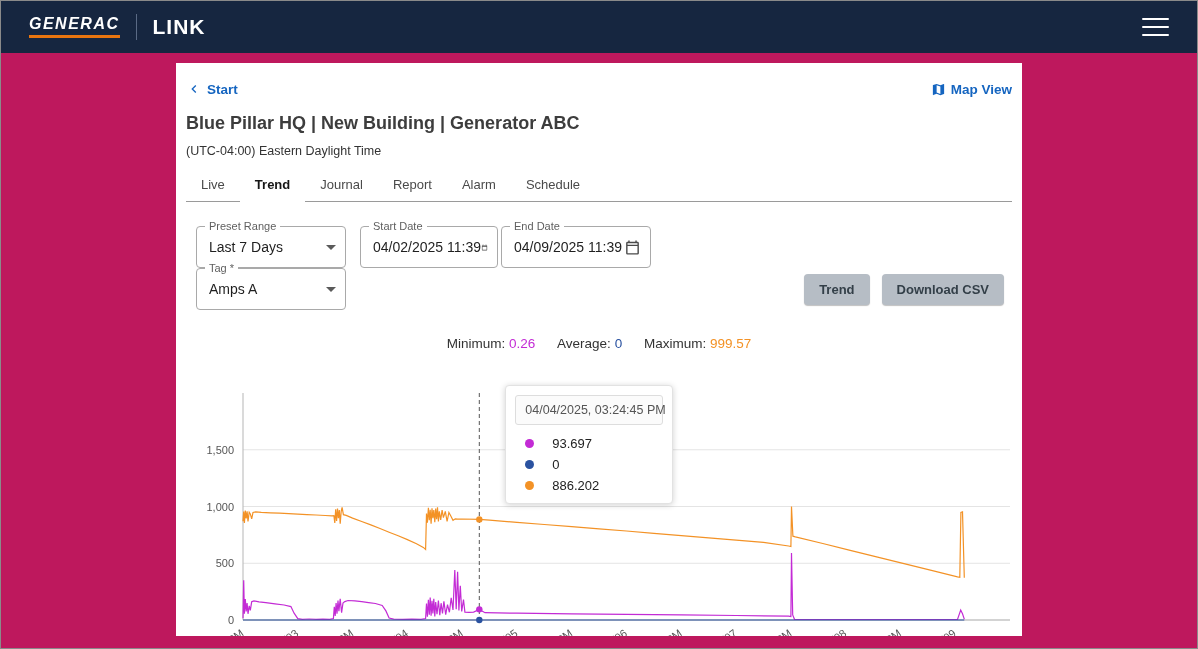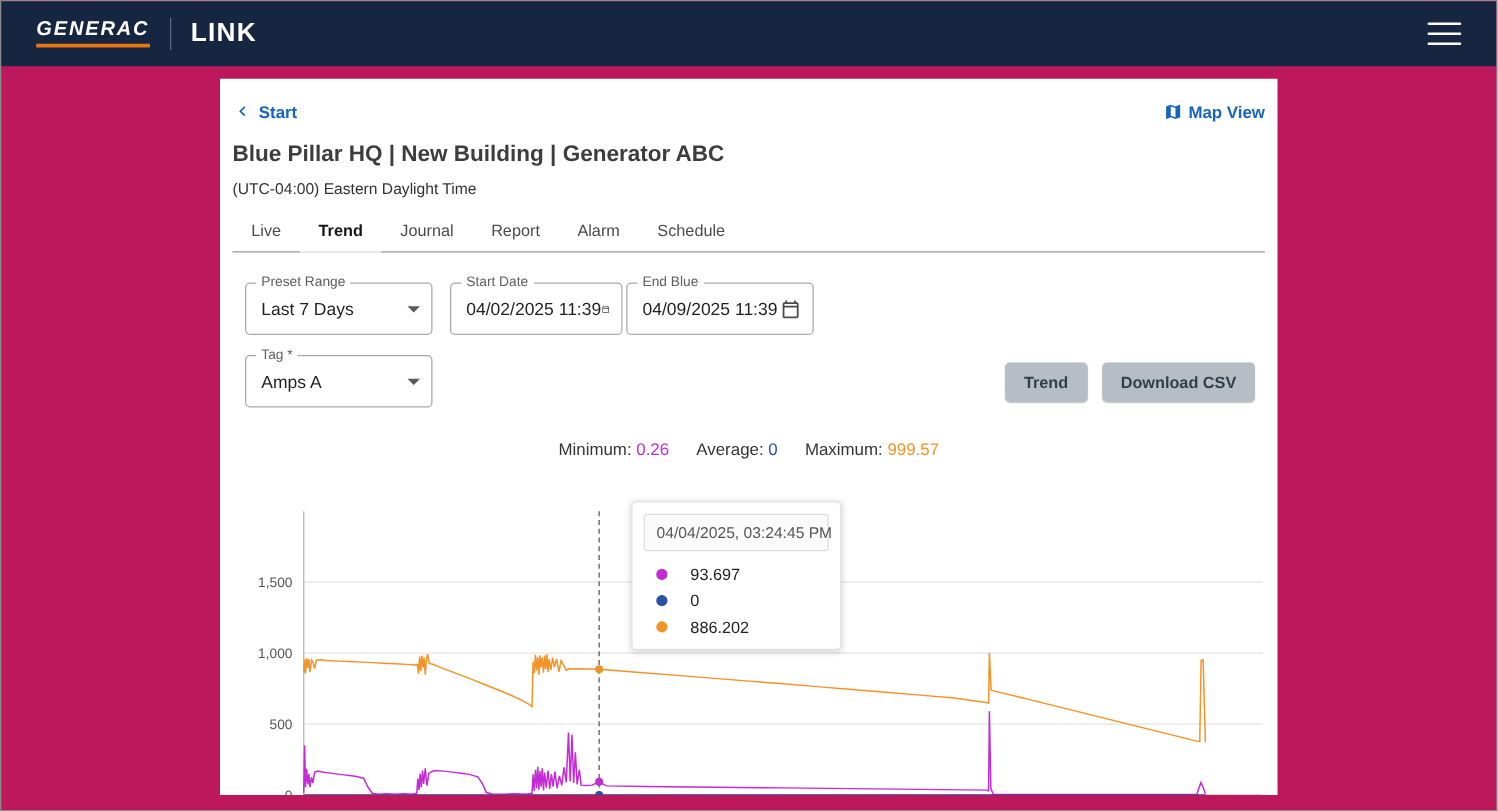--- a/index.html
+++ b/index.html
@@ -28,21 +28,21 @@
 
   
   .tabs { display:flex; border-bottom:1px solid #9a9a9a; margin-top:10px; }
   .tab { padding:9px 15px; font-size:13px; color:#4a4a4a; cursor:pointer; position:relative; }
   .tab.active { font-weight:bold; color:#161616; }
   .tab.active::after { content:''; position:absolute; left:0; right:0; bottom:-1px; height:1px; background:#fff; }
 
   
   .filters { margin:24px 8px 0 10px; }
   .filter-row { display:flex; align-items:center; }
-  .filter-row + .filter-row { margin-top:16px; }
+  .filter-row + .filter-row { }
   .field { position:relative; height:42px; border:1px solid #a9a9a9; border-radius:4px; background:#fff; display:flex; align-items:center; padding:0 9px 0 12px; cursor:pointer; }
   .field-label { position:absolute; top:-7px; left:8px; font-size:11px; color:#5f5f5f; background:#fff; padding:0 4px; white-space:nowrap; }
   .field-value { font-size:14px; color:#1f1f1f; flex:1; white-space:nowrap; }
   .arrow { width:0; height:0; border-left:5px solid transparent; border-right:5px solid transparent; border-top:5px solid #5a5a5a; margin-left:6px; }
   .w-preset { width:150px; } .w-start { width:138px; margin-left:14px; } .w-end { width:150px; margin-left:3px; } .w-tag { width:150px; }
   .btn-group { margin-left:auto; display:flex; gap:12px; }
   .btn { background:#b6bdc5; color:#333f48; border:none; border-radius:4px; font-weight:bold; font-size:13px; padding:8px 15px; font-family:inherit; cursor:pointer; box-shadow:0 1px 1px rgba(0,0,0,.25); }
 
   
   .stats { text-align:center; font-size:13.5px; color:#333; margin-top:26px; }
@@ -113,21 +113,21 @@
           <span class="arrow"></span>
         </div>
         <div class="field w-start">
           <span class="field-label">Start Date</span>
           <span class="field-value">04/02/2025 11:39</span>
           <svg width="17" height="17" viewBox="0 0 24 24">
               <path fill="#4a4a4a" d="M19 4h-1V2h-2v2H8V2H6v2H5a2 2 0 0 0-2 2v14a2 2 0 0 0 2 2h14a2 2 0 0 0 2-2V6a2 2 0 0 0-2-2zm0 16H5V10h14zM5 8V6h14v2z"></path>
             </svg>
         </div>
         <div class="field w-end">
-          <span class="field-label">End Blue</span>
+          <span class="field-label">End Date</span>
           <span class="field-value">04/09/2025 11:39</span>
           <svg width="17" height="17" viewBox="0 0 24 24">
               <path fill="#4a4a4a" d="M19 4h-1V2h-2v2H8V2H6v2H5a2 2 0 0 0-2 2v14a2 2 0 0 0 2 2h14a2 2 0 0 0 2-2V6a2 2 0 0 0-2-2zm0 16H5V10h14zM5 8V6h14v2z"></path>
             </svg>
         </div>
       </div>
       <div class="filter-row">
         <div class="field w-tag">
           <span class="field-label">Tag *</span>
           <span class="field-value">Amps A</span>

